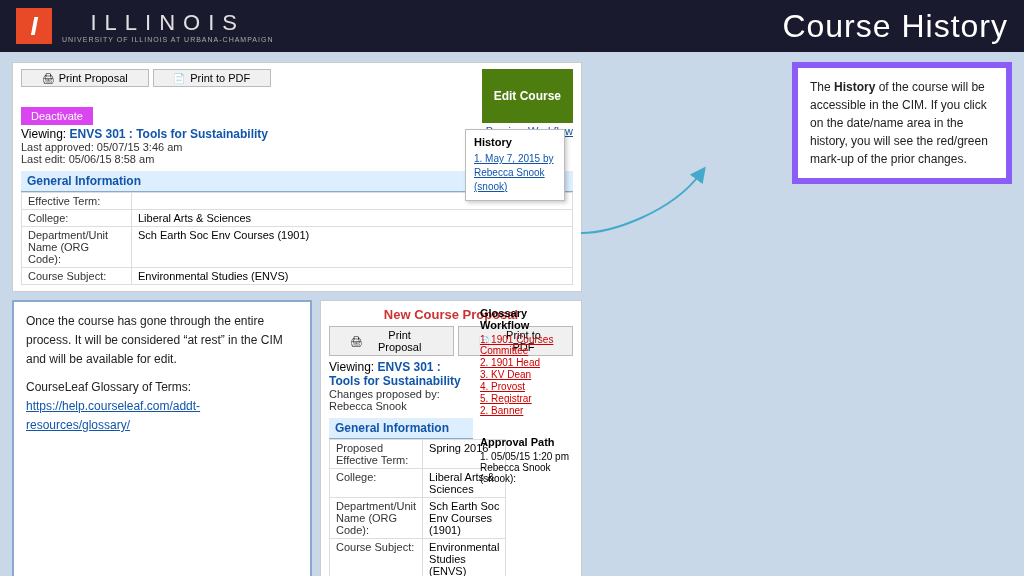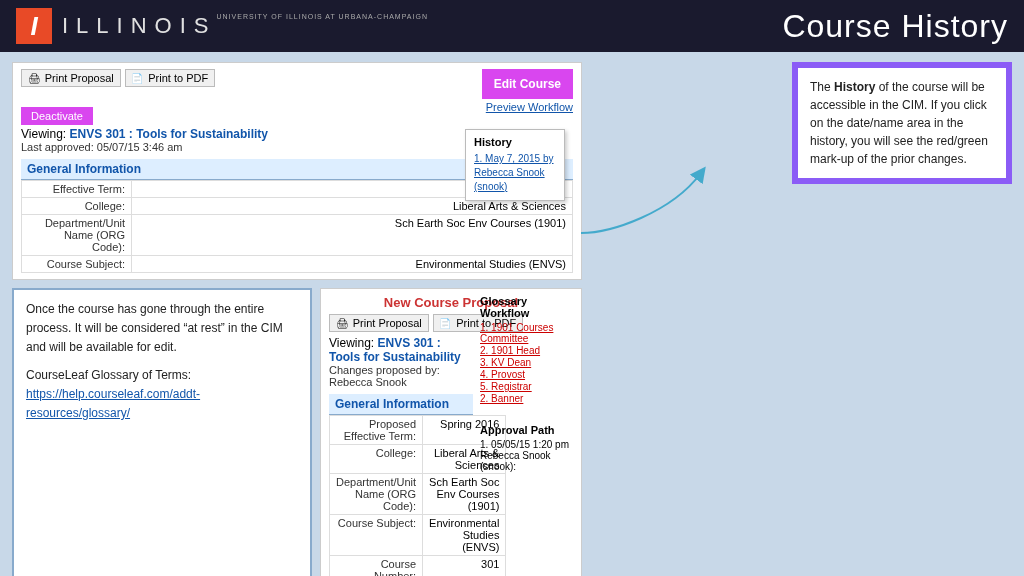--- a/index.html
+++ b/index.html
@@ -35,21 +35,22 @@
       width: 36px;
       height: 36px;
       display: flex;
       align-items: center;
       justify-content: center;
       font-style: italic;
     }
     .logo-text {
       color: white;
       display: flex;
-      flex-direction: row;
+      flex-direction: column;
+      align-items: center;
     }
     .logo-illinois {
       font-size: 22px;
       letter-spacing: 8px;
       font-weight: 300;
       color: #e0e0e0;
     }
     .logo-subtitle {
       font-size: 7px;
       color: #aaa;
@@ -88,21 +89,21 @@
     }
 
     .btn-row {
       display: flex;
       gap: 4px;
       margin-bottom: 4px;
     }
     .btn-print {
       background: #f0f0f0;
       border: 1px solid #bbb;
-      padding: 2px 6px;
+      padding: 2px 20px;
       font-size: 11px;
       cursor: pointer;
       display: flex;
       align-items: center;
       gap: 4px;
     }
     .btn-deactivate {
       background: #d946ef;
       color: white;
       border: none;
@@ -136,42 +137,41 @@
 
     .info-table {
       width: 100%;
       border-collapse: collapse;
       font-size: 11px;
     }
     .info-table td {
       border: 1px solid #ddd;
       padding: 2px 6px;
       vertical-align: top;
-      text-align: right;
     }
     .info-table td:first-child {
       width: 110px;
       color: #333;
     }
 
     
     .edit-course-area {
       position: absolute;
       right: 8px;
       top: 6px;
       display: flex;
       flex-direction: column;
       align-items: flex-end;
       gap: 2px;
     }
     .btn-edit-course {
-      background: #d946ef;
+      background: #4d7c0f;
       color: white;
       border: none;
-      padding: 8px 12px;
+      padding: 20px 12px;
       font-size: 12px;
       cursor: pointer;
       font-weight: bold;
     }
     .preview-link {
       color: #1155aa;
       text-decoration: underline;
       font-size: 11px;
       cursor: pointer;
     }
@@ -327,20 +327,21 @@
       </div>
       <div>
         <button class="btn-deactivate">Deactivate</button>
       </div>
 
       <div class="viewing-line">
         <span>Viewing:</span>
         <strong>ENVS 301 : Tools for Sustainability</strong>
       </div>
       <div class="meta-line">Last approved: 05/07/15 3:46 am</div>
+      <div class="meta-line">Last edit: 05/06/15 8:58 am</div>
 
       <div class="section-header">General Information</div>
       <table class="info-table">
         <tbody id="top-panel-fields">
             <tr>
               <td>Effective Term:</td>
               <td></td>
             </tr>
             <tr>
               <td>College:</td>

